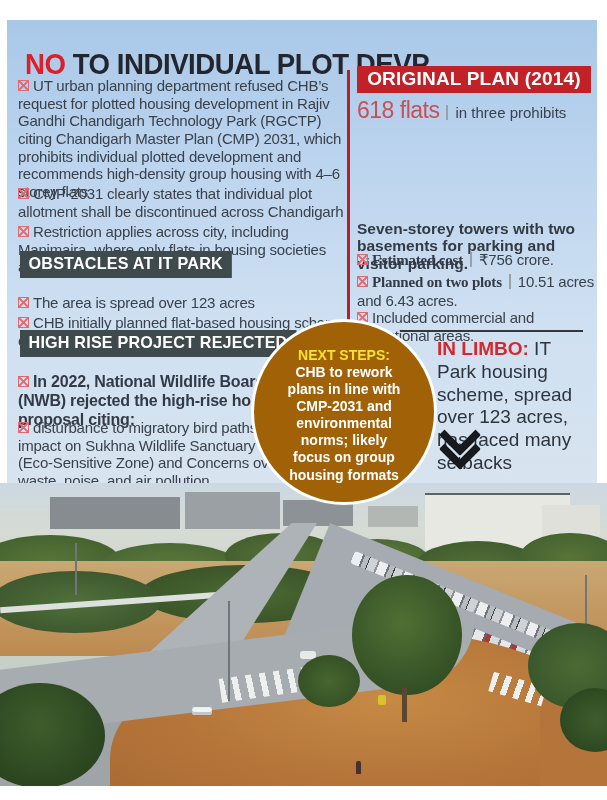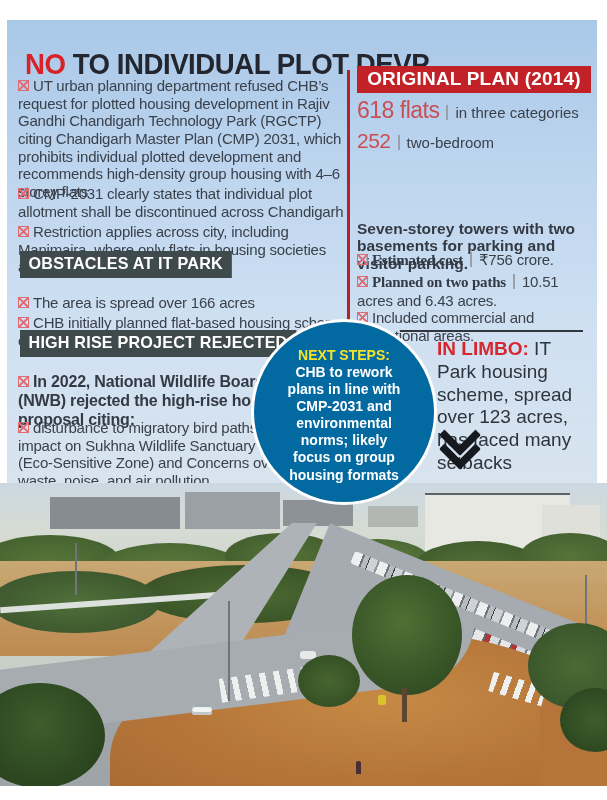--- a/index.html
+++ b/index.html
@@ -56,21 +56,21 @@
   .hrule{left:400px;top:330px;width:183px;height:2px;background:#31373d;}
   .inlimbo{left:437px;top:338px;width:155px;font-size:19px;line-height:1.2;color:#2e343c;}
   .inlimbo .red{color:#d7272e;font-weight:bold;}
   .dchev{left:445px;top:420px;}
   .chev{display:block;width:22px;height:22px;border-right:8px solid #16191d;
         border-bottom:8px solid #16191d;transform:rotate(45deg);border-radius:2px;}
   .chev+.chev{margin-top:-16px;}
 
   
   .circle{left:251px;top:319px;width:186px;height:186px;border-radius:50%;
-          background:#0369a1;border:3px solid #fff;box-sizing:border-box;z-index:30;
+          background:#a16207;border:3px solid #fff;box-sizing:border-box;z-index:30;
           color:#fff;font-weight:bold;font-size:14px;line-height:1.22;text-align:center;
           padding:25px 27px;display:block;}
   .circle .yl{color:#f3e32b;}
 
   
   .photo{left:0;top:483px;width:607px;height:303px;overflow:hidden;
          background:linear-gradient(180deg,#ccd8e2 0%,#d6dbd3 16%,#d1d7cf 24%,#c8cfc6 32%);}
   .photo .abs{position:absolute;}
   .win{background-image:repeating-linear-gradient(180deg,rgba(255,255,255,.35) 0 3px,rgba(40,45,50,.45) 3px 5px);}
   .b1{left:50px;top:14px;width:130px;height:32px;background:#878c90;}
@@ -137,39 +137,38 @@
 
 <div class="abs panel"></div>
 
 <h1 class="abs title"><span class="no">NO</span><span> TO INDIVIDUAL PLOT DEVP</span></h1>
 
 <p class="abs para p1"><span class="blt"></span><span>UT urban planning department refused CHB’s request for plotted housing development in Rajiv Gandhi Chandigarh Technology Park (RGCTP) citing Chandigarh Master Plan (CMP) 2031, which prohibits individual plotted development and recommends high-density group housing with 4–6 storey flats</span></p>
 <p class="abs para p2"><span class="blt"></span><span>CMP-2031 clearly states that individual plot allotment shall be discontinued across Chandigarh</span></p>
 <p class="abs para p3"><span class="blt"></span><span>Restriction applies across city, including Manimajra, where only flats in housing societies are allowed</span></p>
 
 <div class="abs darkhead hobst">OBSTACLES AT IT PARK</div>
-<p class="abs para p4"><span class="blt"></span><span>The area is spread over 166 acres</span></p>
+<p class="abs para p4"><span class="blt"></span><span>The area is spread over 123 acres</span></p>
 <p class="abs para p5"><span class="blt"></span><span>CHB initially planned flat-based housing scheme on 16.6 acres</span></p>
 
 <div class="abs darkhead hhigh">HIGH RISE PROJECT REJECTED</div>
 <p class="abs para p6"><span class="blt"></span><span>In 2022, National Wildlife Board (NWB) rejected the high-rise housing proposal citing:</span></p>
 <p class="abs para p7"><span class="blt"></span><span>disturbance to migratory bird paths, impact on Sukhna Wildlife Sanctuary (Eco-Sensitive Zone) and Concerns over waste, noise, and air pollution</span></p>
 
 <div class="abs redline"></div>
 <div class="abs oph">ORIGINAL PLAN (2014)</div>
 
 <div class="abs stats">
-  <div class="stat big"><span class="stat-val">618 flats</span><span class="sep"></span><span class="stat-label">in three categories</span></div>
-  <div class="stat"><span class="stat-val">252</span><span class="sep"></span><span class="stat-label">two-bedroom</span></div>
+  <div class="stat big"><span class="stat-val">618 flats</span><span class="sep"></span><span class="stat-label">in three prohibits</span></div>
 </div>
 
 <p class="abs towers">Seven-storey towers with two basements for parking and visitor parking.</p>
 
 <p class="abs para d1"><span class="blt"></span><span class="dlabel">Estimated cost</span><span class="sep"></span><span>₹756 crore.</span></p>
-<p class="abs para d2"><span class="blt"></span><span class="dlabel">Planned on two paths</span><span class="sep"></span><span>10.51 acres and 6.43 acres.</span></p>
+<p class="abs para d2"><span class="blt"></span><span class="dlabel">Planned on two plots</span><span class="sep"></span><span>10.51 acres and 6.43 acres.</span></p>
 <p class="abs para d3"><span class="blt"></span><span>Included commercial and institutional areas.</span></p>
 
 <div class="abs hrule"></div>
 <div class="abs inlimbo"><span class="red">IN LIMBO:</span><span> IT Park housing scheme, spread over 123 acres, has faced many setbacks</span></div>
 <div class="abs dchev">
     <span class="chev"></span>
     <span class="chev"></span>
   </div>
 
 <div class="abs photo">

